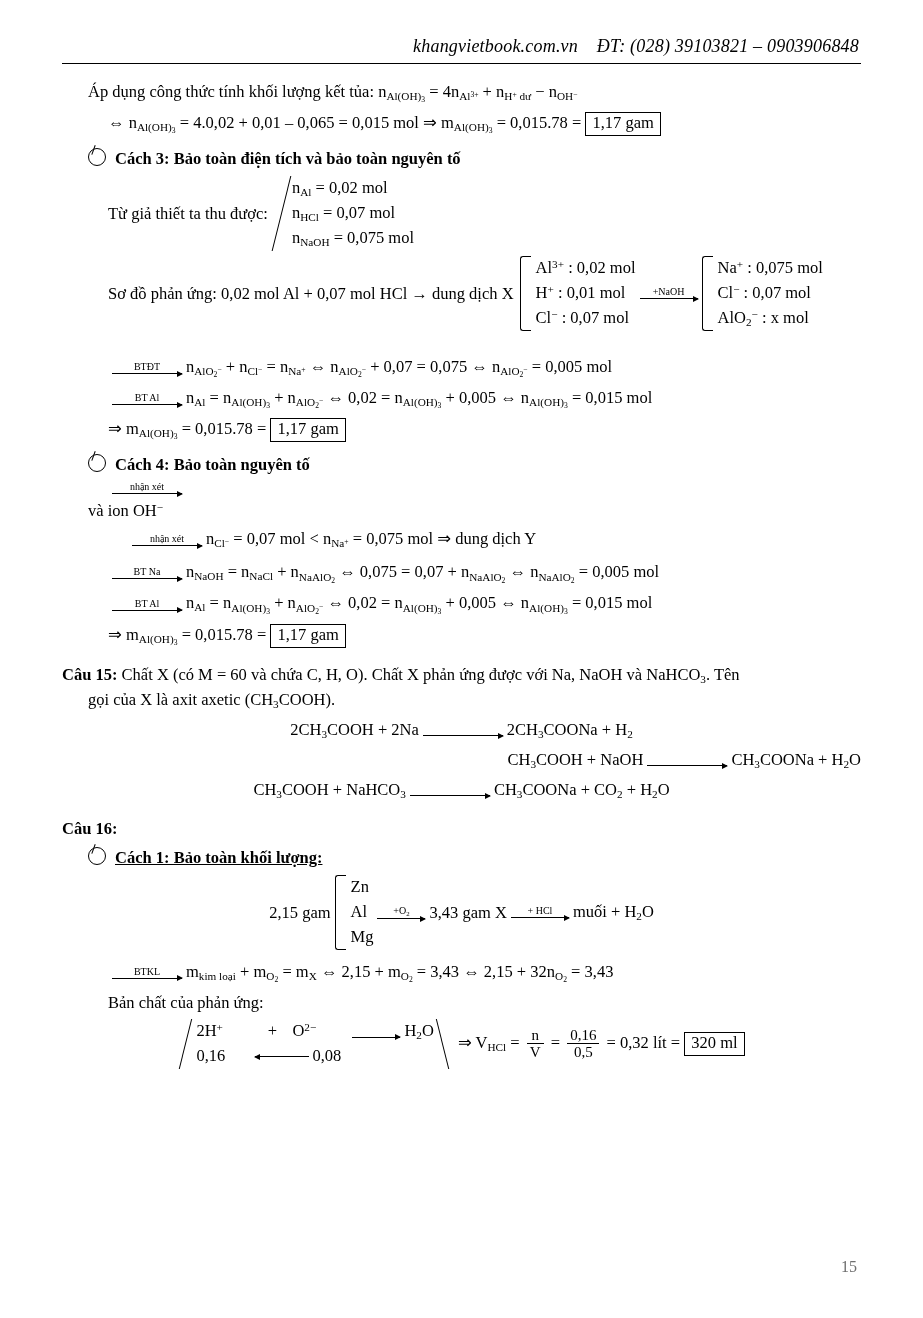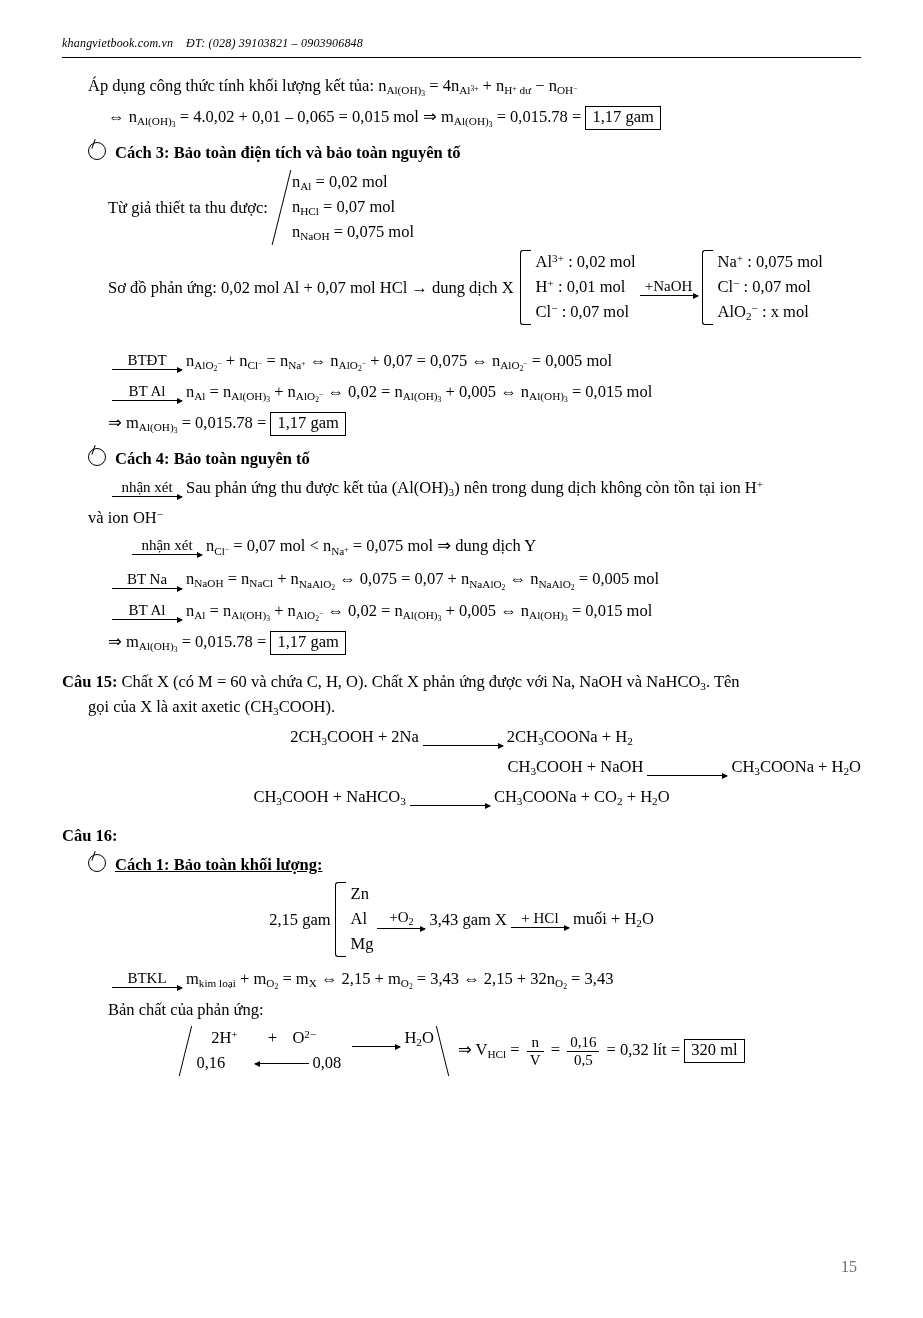--- a/index.html
+++ b/index.html
@@ -17,22 +17,23 @@
   }
   .page {
     position: relative;
     width: 923px;
     height: 1318px;
     box-sizing: border-box;
     padding: 36px 62px 0 62px;
   }
   
   .header {
+    text-align: right;
     font-style: italic;
-    font-size: 12px;
+    font-size: 18px;
     letter-spacing: 0.2px;
     padding-right: 2px;
     padding-bottom: 6px;
   }
   .header-rule {
     border-bottom: 1.2px solid #000;
     margin-bottom: 16px;
   }
   
   .line {
@@ -93,21 +94,21 @@
   
   .arrow {
     display: inline-block;
     position: relative;
     vertical-align: middle;
     text-align: center;
     margin: 0 4px;
   }
   .arrow .lbl {
     display: block;
-    font-size: 15px;
+    font-size: 10px;
     line-height: 1;
     margin-bottom: 1px;
     white-space: nowrap;
   }
   .arrow .shaft {
     display: block;
     height: 0;
     border-top: 1.1px solid #000;
     position: relative;
   }
@@ -315,23 +316,20 @@
   <div class="bullet-row indent1">
     <span class="bullet-mark"></span>
     <span class="bullet-text">Cách 4: Bảo toàn nguyên tố</span>
   </div>
 
   <div class="flexrow indent2">
     <span class="arrow w70">
       <span class="lbl">nhận xét</span>
       <span class="shaft"></span>
     </span>
-    <span class="eq">
-      Sau phản ứng thu được kết tủa (Al(OH)<sub>3</sub>) nên trong dung dịch không còn tồn tại ion H<sup>+</sup>
-    </span>
   </div>
   <div class="line indent1">
     và ion OH<sup>−</sup>
   </div>
 
   <div class="flexrow indent3">
     <span class="arrow w70">
       <span class="lbl">nhận xét</span>
       <span class="shaft"></span>
     </span>
@@ -442,21 +440,21 @@
   </div>
 
 
   <div class="line indent2" style="margin-top:4px;">Bản chất của phản ứng:</div>
 
   <div class="flexrow" style="justify-content:center; margin-top:4px;">
     <span class="brace-group">
       <span class="brace-slant"></span>
       <span class="brace-rows">
         <div style="display:flex;align-items:center;">
-          <span style="width:56px;text-align:center;">2H<sup>+</sup></span>
+          <span style="width:56px;">2H<sup>+</sup></span>
           <span style="width:40px;text-align:center;">+</span>
           <span style="width:56px;">O<sup>2−</sup></span>
           <span class="arrow w48 plain">
             <span class="lbl">x</span>
             <span class="shaft"></span>
           </span>
           <span>H<sub>2</sub>O</span>
         </div>
         <div style="display:flex;align-items:center;">
           <span style="width:56px;">0,16</span>

